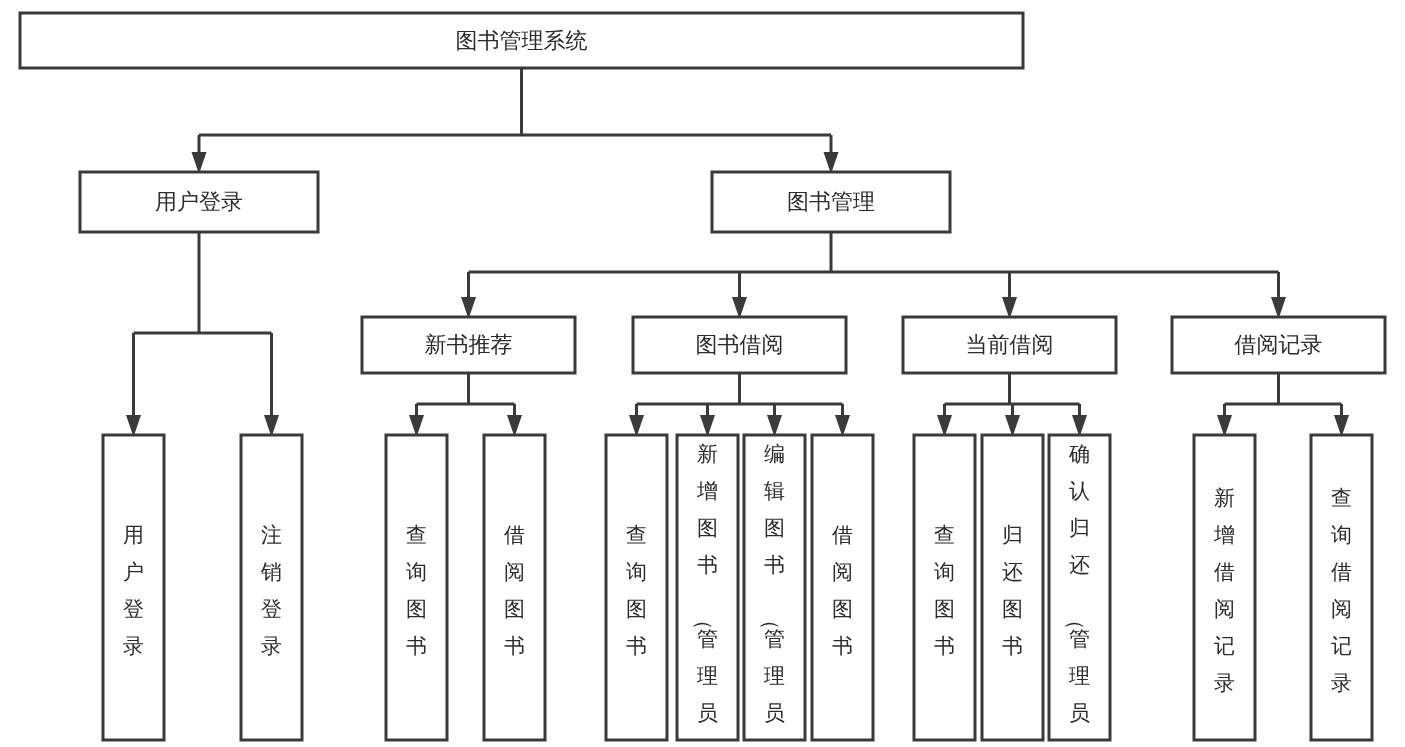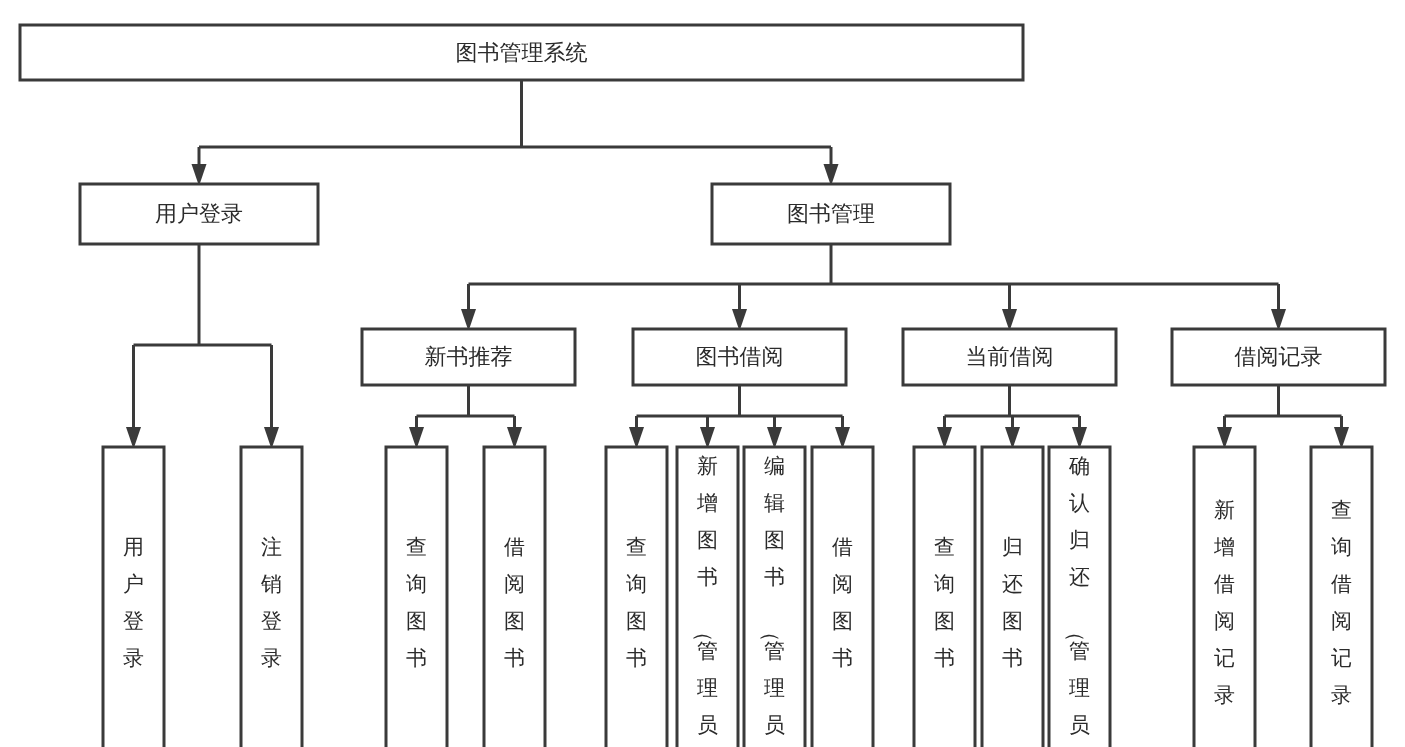--- a/index.html
+++ b/index.html
@@ -12,21 +12,20 @@
     width: 1405px;
     height: 747px;
     font-family: "DejaVu Sans", "Liberation Sans", sans-serif;
     overflow: hidden;
     position: relative;
   }
   #diagram-root {
     position: relative;
     width: 1405px;
     height: 663px;
-    margin-top: 12px;
   }
   svg.diagram-canvas {
     position: absolute;
     left: 0;
     top: 0;
     width: 1405px;
     height: 747px;
     display: block;
   }
   .node-rect {

